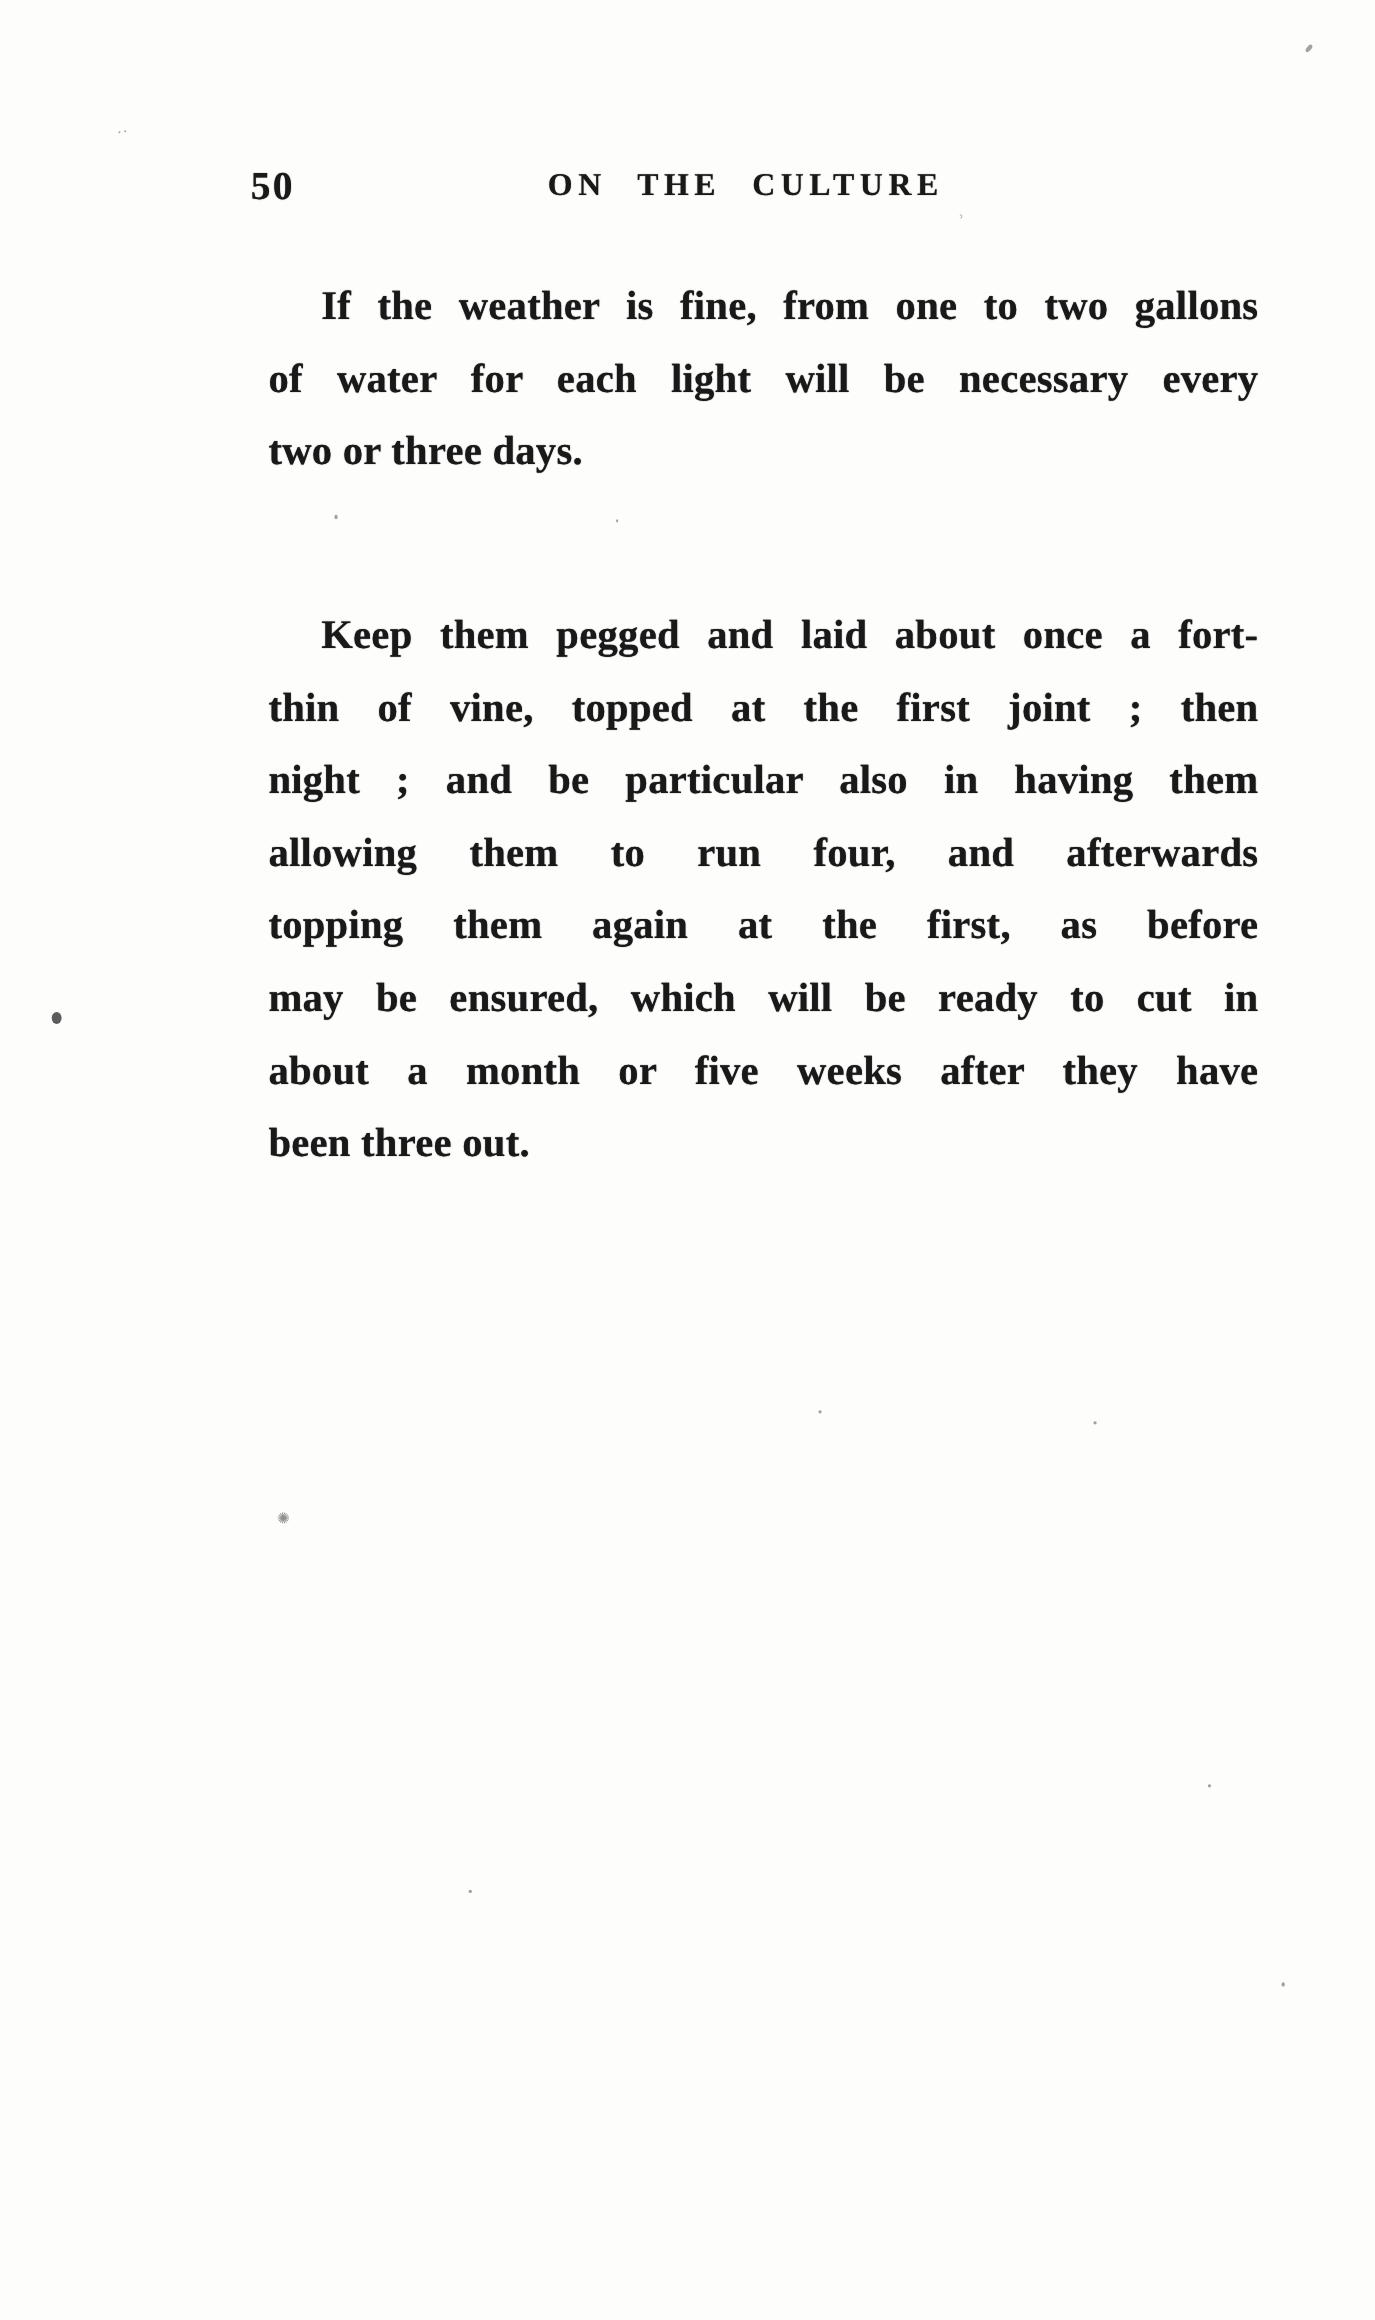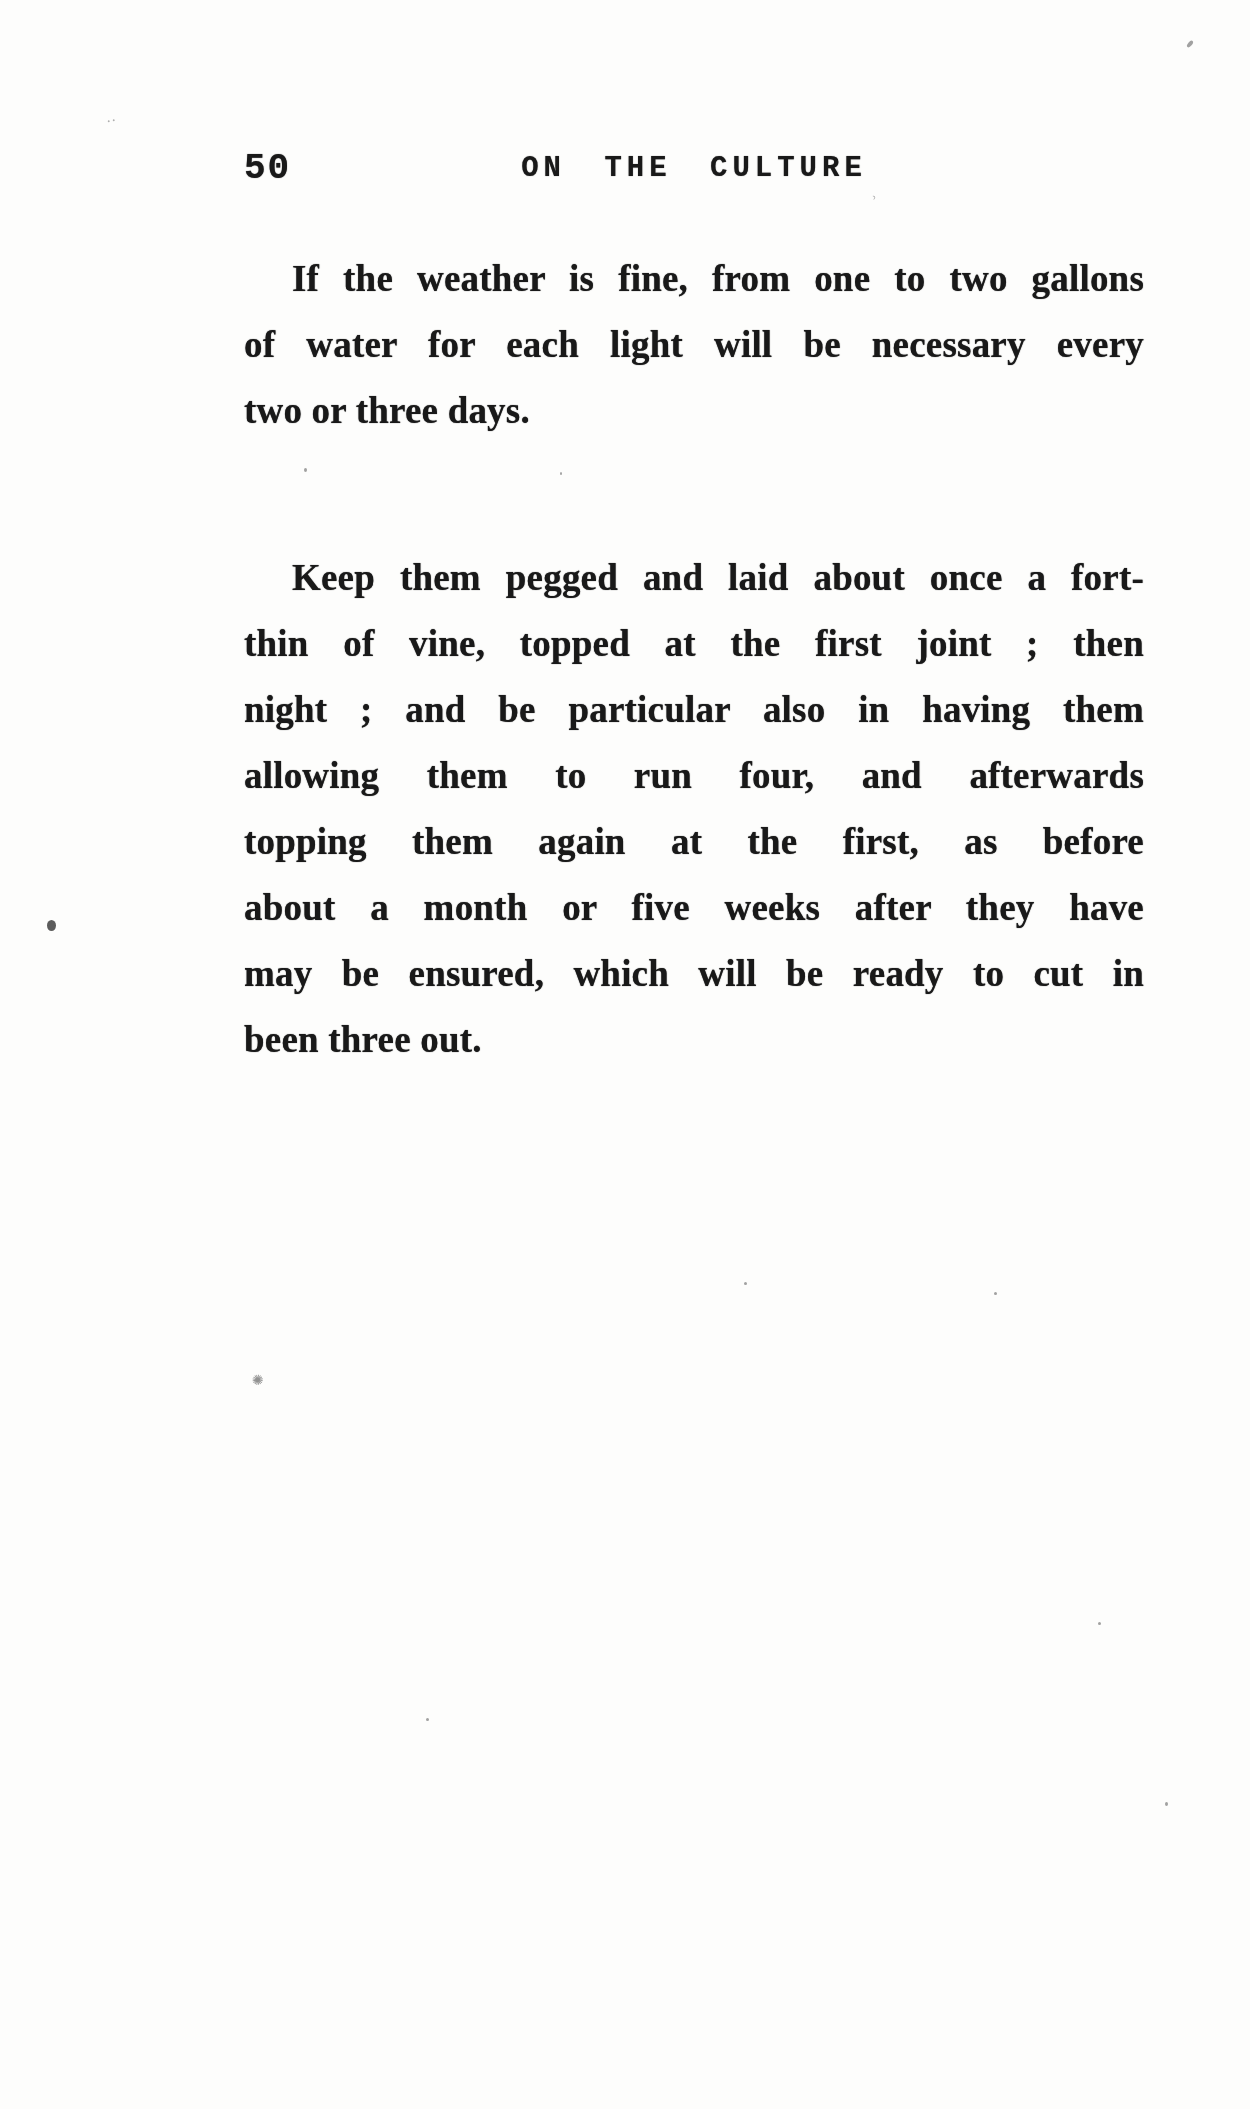--- a/index.html
+++ b/index.html
@@ -15,24 +15,23 @@
     background: #fdfdfc;
     overflow: hidden;
     font-family: "Liberation Serif", "DejaVu Serif", serif;
     color: #191919;
   }
 
   
   .running-header {
     position: absolute;
     top: 148px;
-    left: 244px;
+    left: 228px;
     width: 900px;
     height: 48px;
-    font-family: Liberation Mono, monospace;
   }
   .page-number {
     position: absolute;
     left: 0;
     top: 0;
     font-size: 36px;
     font-weight: 700;
     letter-spacing: 2px;
     text-shadow: 0 0 1px rgba(10,10,10,0.7);
   }
@@ -103,22 +102,22 @@
         <span class="text-line indent">If the weather is fine, from one to two gallons</span>
         <span class="text-line">of water for each light will be necessary every</span>
         <span class="text-line end">two or three days.</span>
       </div>
     <div class="paragraph">
         <span class="text-line indent">Keep them pegged and laid about once a fort-</span>
         <span class="text-line">thin of vine, topped at the first joint ; then</span>
         <span class="text-line">night ; and be particular also in having them</span>
         <span class="text-line">allowing them to run four, and afterwards</span>
         <span class="text-line">topping them again at the first, as before</span>
+        <span class="text-line">may be ensured, which will be ready to cut in</span>
         <span class="text-line">about a month or five weeks after they have</span>
-        <span class="text-line">may be ensured, which will be ready to cut in</span>
         <span class="text-line end">been three out.</span>
       </div>
   </div>
 
   <span class="smudge" style="left:106px; top:112px;">··</span>
   <span class="smudge" style="left:872px; top:192px; font-size:20px;">ʾ</span>
   <span class="speckle" style="left:47px; top:920px; width:9px; height:11px; opacity:0.8; background:#333;"></span>
   <span class="smudge" style="left:252px; top:1372px; font-size:14px; color:#777;">✺</span>
   <span class="speckle" style="left:1188px; top:40px; width:4px; height:8px; transform:rotate(40deg);"></span>
   <span class="speckle" style="left:744px; top:1282px; width:3px; height:3px;"></span>

